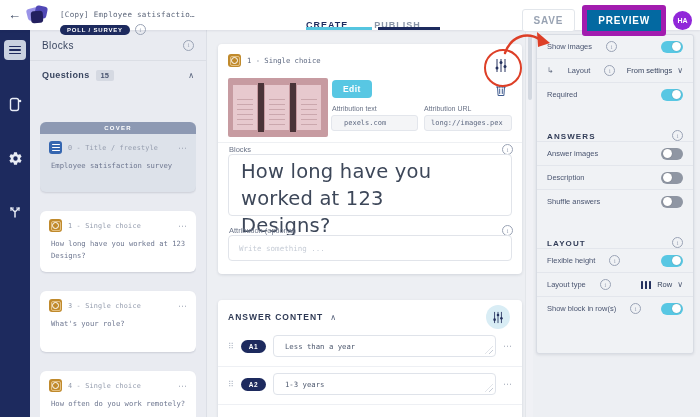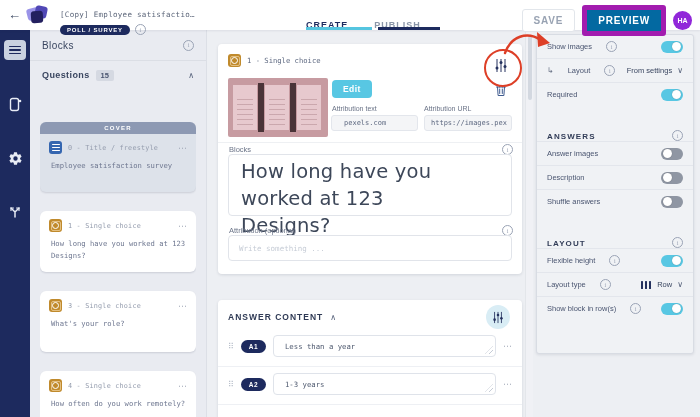--- a/index.html
+++ b/index.html
@@ -338,21 +338,21 @@
         <span class="page p3"></span>
       <span class="spine s1"></span>
         <span class="spine s2"></span>
     </div>
 
     <span class="btn-edit">Edit</span>
 
     <span class="attr-label" style="left:114px; top:61px">Attribution text</span>
     <span class="attr-input" style="left:113px; top:71px; width:87px">pexels.com</span>
     <span class="attr-label" style="left:206px; top:61px">Attribution URL</span>
-    <span class="attr-input" style="left:206px; top:71px; width:88px; padding-left:6px">https://images.pex</span>
+    <span class="attr-input" style="left:206px; top:71px; width:88px; padding-left:6px">long://images.pex</span>
 
     <div class="ed-divider"></div>
 
     <span class="fld-label" style="left:11px; top:101px">Blocks</span>
     <span class="info fld-info" style="left:284px; top:100px">i</span>
     <div class="big-input">
       <span class="big-text">How long have you worked at 123 Designs?</span>
     </div>
 
     <span class="fld-label" style="left:11px; top:182px">Attribution (optional)</span>

